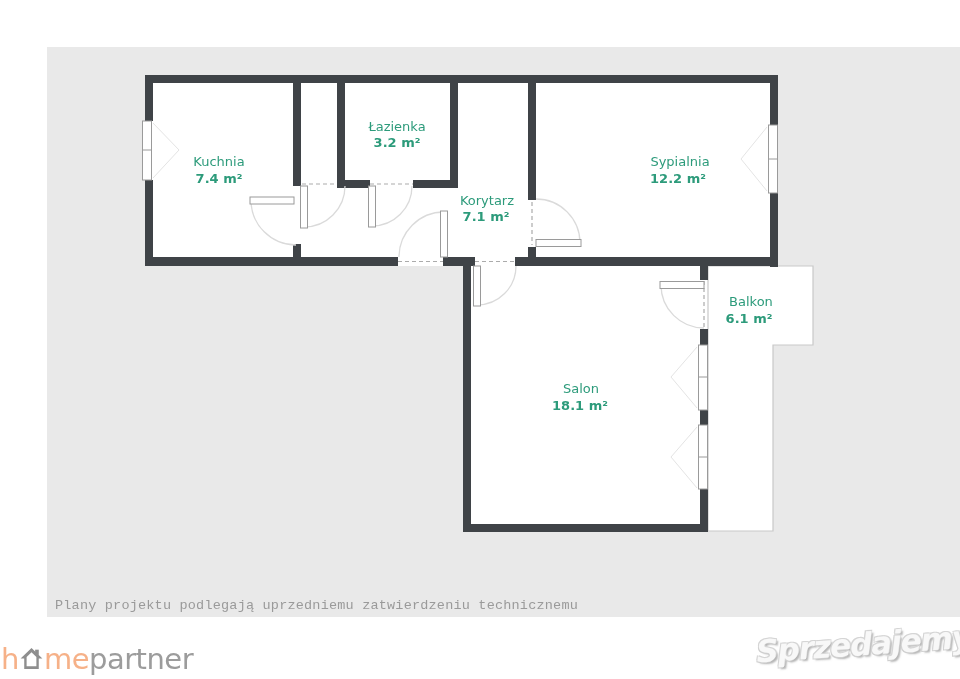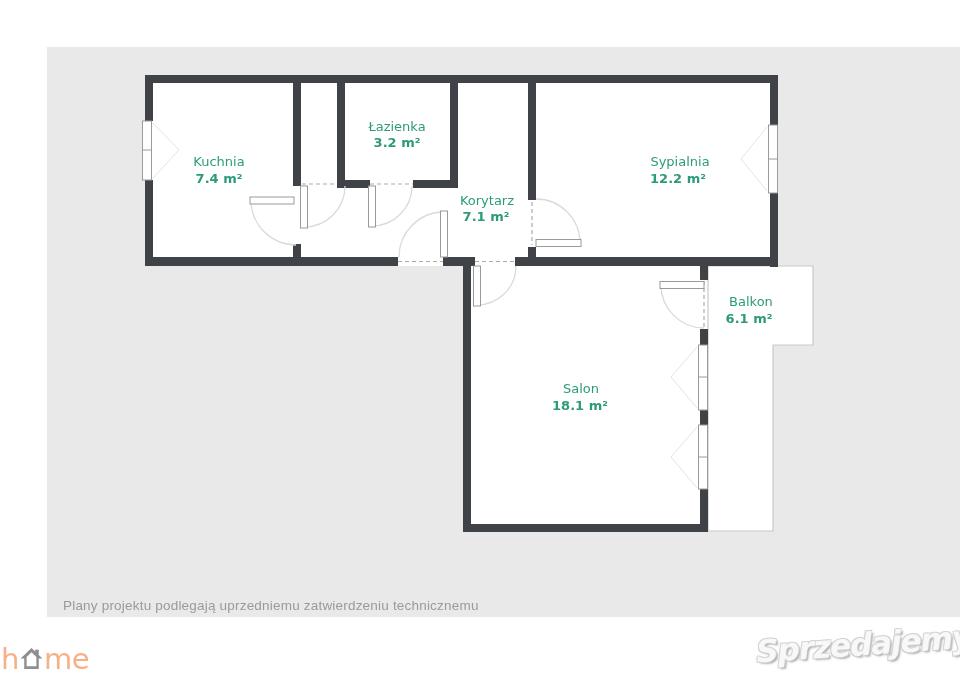--- a/index.html
+++ b/index.html
@@ -14,22 +14,22 @@
   }
   .plan-svg{position:absolute;left:0;top:0;}
   .room-name{
     fill:#2d9b7b;font-size:13px;font-family:"DejaVu Sans",sans-serif;
   }
   .room-area{
     fill:#2d9b7b;font-size:13px;font-weight:700;font-family:"DejaVu Sans",sans-serif;
   }
   .disclaimer{
     position:absolute;left:55px;top:598px;
-    font-family:Liberation Sans, sans-serif;
-    font-size:13.5px;color:#9a9a9a;letter-spacing:0.2px;margin-left:8px;
+    font-family:Liberation Mono, monospace;
+    font-size:13.5px;color:#9a9a9a;letter-spacing:0.2px;
   }
   
   .hp-logo{
     position:absolute;left:1px;top:643px;height:32px;
     display:flex;align-items:center;
     font-size:29px;line-height:30px;letter-spacing:-0.5px;
     font-family:"DejaVu Sans",sans-serif;
   }
   .hp-orange{color:#f6b188;}
   .hp-gray{color:#9c9c9c;}
@@ -185,18 +185,19 @@
 <div class="disclaimer">Plany projektu podlegają uprzedniemu zatwierdzeniu technicznemu</div>
 
 <div class="hp-logo">
   <span class="hp-orange">h</span>
   <svg class="hp-house" viewBox="0 0 26 26">
     <rect x="16.5" y="4.5" width="3.5" height="5" fill="#8e8e8e"></rect>
     <path d="M13,3 L2.5,13 L6,13 L6,23 L20,23 L20,13 L23.5,13 Z" fill="#8e8e8e"></path>
     <path d="M13,7 L8.3,11.6 L8.3,20.5 L17.7,20.5 L17.7,11.6 Z" fill="#ffffff"></path>
   </svg>
   <span class="hp-orange">me</span>
+  <span class="hp-gray">partner</span>
 </div>
 
 <div class="sp-logo">
   <span class="sp-text">Sprzedajemy</span>
   
 </div>
 
 </body></html>

